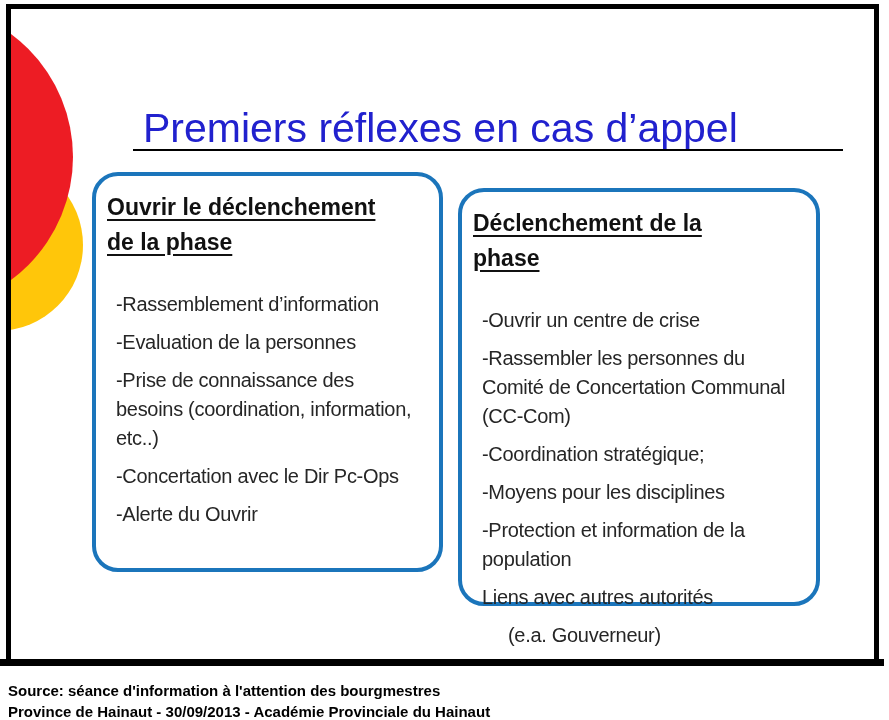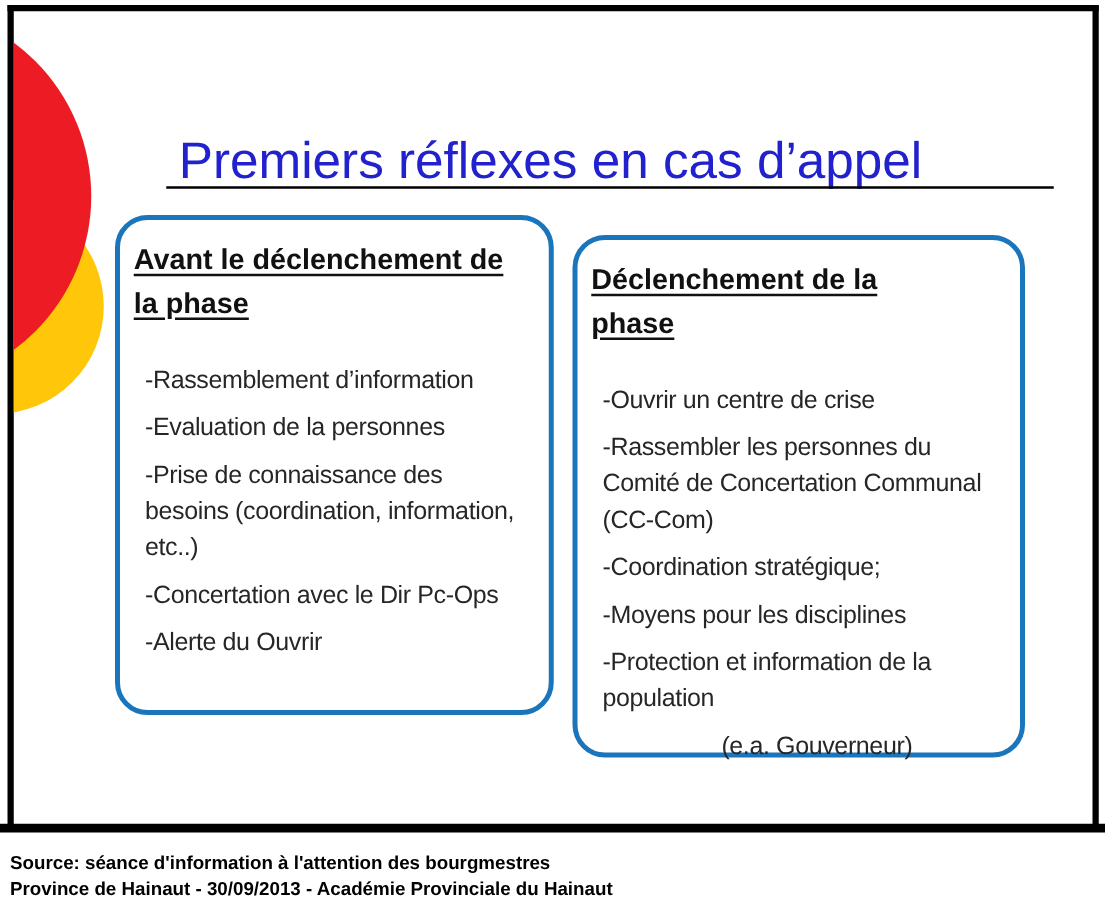--- a/index.html
+++ b/index.html
@@ -69,21 +69,21 @@
   }
   .box.left  .box-heading{max-width:300px;}
   .box.right .box-heading{max-width:262px;}
 
   .box-body{
     font-size:20px;line-height:29px;
     letter-spacing:-0.3px;
     color:#262626;
   }
   .box-item{margin:9px;}
-  .box-item.indent{padding-left:26px;text-align:center;}
+  .box-item.indent{padding-left:26px;}
 
   .footer{
     position:absolute;left:8px;top:680px;
     font-size:15px;line-height:21px;
     font-weight:bold;color:#000;
   }
 </style>
 </head>
 <body>
 
@@ -93,38 +93,39 @@
 
   <div class="deco">
     <div class="circle yellow"></div>
     <div class="circle red"></div>
   </div>
 
   <div class="title">Premiers réflexes en cas d’appel</div>
   <div class="title-rule"></div>
 
   <div class="box left">
-    <div class="box-heading">Avant le déclenchement de la phase</div>
+    <div class="box-heading">Ouvrir le déclenchement de la phase</div>
     <div class="box-body">
       <div class="box-item">-Rassemblement d’information</div>
       <div class="box-item">-Evaluation de la personnes</div>
       <div class="box-item">-Prise de connaissance des besoins (coordination, information, etc..)</div>
       <div class="box-item">-Concertation avec le Dir Pc-Ops</div>
       <div class="box-item">-Alerte du Ouvrir</div>
     </div>
   </div>
 
   <div class="box right">
     <div class="box-heading">Déclenchement de la phase</div>
     <div class="box-body">
       <div class="box-item">-Ouvrir un centre de crise</div>
       <div class="box-item">-Rassembler les personnes du Comité de Concertation Communal (CC-Com)</div>
       <div class="box-item">-Coordination stratégique;</div>
       <div class="box-item">-Moyens pour les disciplines</div>
       <div class="box-item">-Protection et information de la population</div>
+      <div class="box-item">Liens avec autres autorités</div>
       <div class="box-item indent">(e.a. Gouverneur)</div>
     </div>
   </div>
 
   <div class="bottom-bar"></div>
 
   <div class="footer">
     <div>Source: séance d'information à l'attention des bourgmestres</div>
     <div>Province de Hainaut - 30/09/2013 - Académie Provinciale du Hainaut</div>
   </div>

